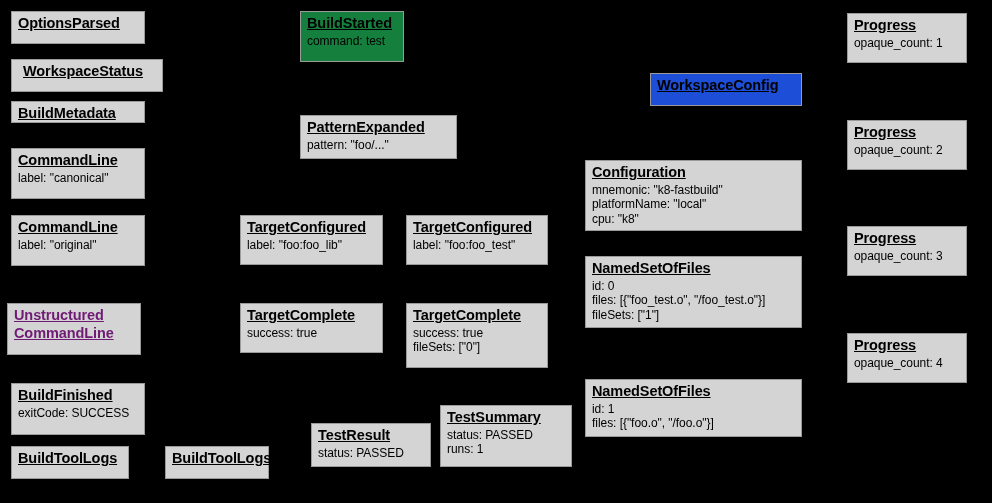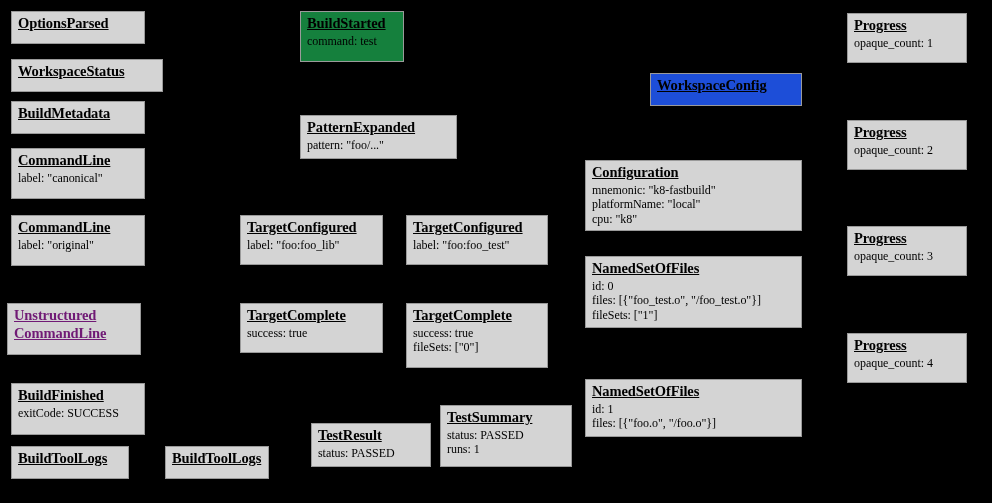--- a/index.html
+++ b/index.html
@@ -18,21 +18,20 @@
     overflow: hidden;
   }
   .node {
     position: absolute;
     box-sizing: border-box;
     background: #d4d4d4;
     border: 1px solid #9a9a9a;
     padding: 3px 14px 4px 6px;
     color: #000000;
     line-height: 1.22;
-    font-family: Liberation Serif, serif;
   }
   .node-title {
     font-size: 14.5px;
     font-weight: bold;
     text-decoration: underline;
     white-space: pre-line;
     letter-spacing: -0.1px;
     margin-bottom: 1px;
   }
   .node-fields {
@@ -45,24 +44,24 @@
     display: none;
   }
 </style>
 </head>
 <body>
 
 <div id="canvas" style="background: rgb(0, 0, 0);">
     <div class="node" style="left: 11px; top: 11px; width: 134px; height: 33px; background: rgb(212, 212, 212); border-color: rgb(154, 154, 154); color: rgb(0, 0, 0);">
       <div class="node-title">OptionsParsed</div>
     </div>
-    <div class="node" style="left: 11px; top: 59px; width: 152px; height: 33px; background: rgb(212, 212, 212); border-color: rgb(154, 154, 154); color: rgb(0, 0, 0);">
+    <div class="node" style="left: 11px; top: 59px; width: 152px; height: 33px; background: rgb(212, 212, 212); border-color: rgb(154, 154, 154); color: rgb(0, 0, 0); text-align: center;">
       <div class="node-title">WorkspaceStatus</div>
     </div>
-    <div class="node" style="left: 11px; top: 101px; width: 134px; height: 33px; background: rgb(212, 212, 212); border-color: rgb(154, 154, 154); color: rgb(0, 0, 0);">
+    <div class="node" style="left: 11px; top: 101px; width: 134px; height: 22px; background: rgb(212, 212, 212); border-color: rgb(154, 154, 154); color: rgb(0, 0, 0);">
       <div class="node-title">BuildMetadata</div>
     </div>
     <div class="node" style="left: 11px; top: 148px; width: 134px; height: 51px; background: rgb(212, 212, 212); border-color: rgb(154, 154, 154); color: rgb(0, 0, 0);">
       <div class="node-title">CommandLine</div>
       <div class="node-fields">label: "canonical"</div>
     </div>
     <div class="node" style="left: 11px; top: 215px; width: 134px; height: 51px; background: rgb(212, 212, 212); border-color: rgb(154, 154, 154); color: rgb(0, 0, 0);">
       <div class="node-title">CommandLine</div>
       <div class="node-fields">label: "original"</div>
     </div>

